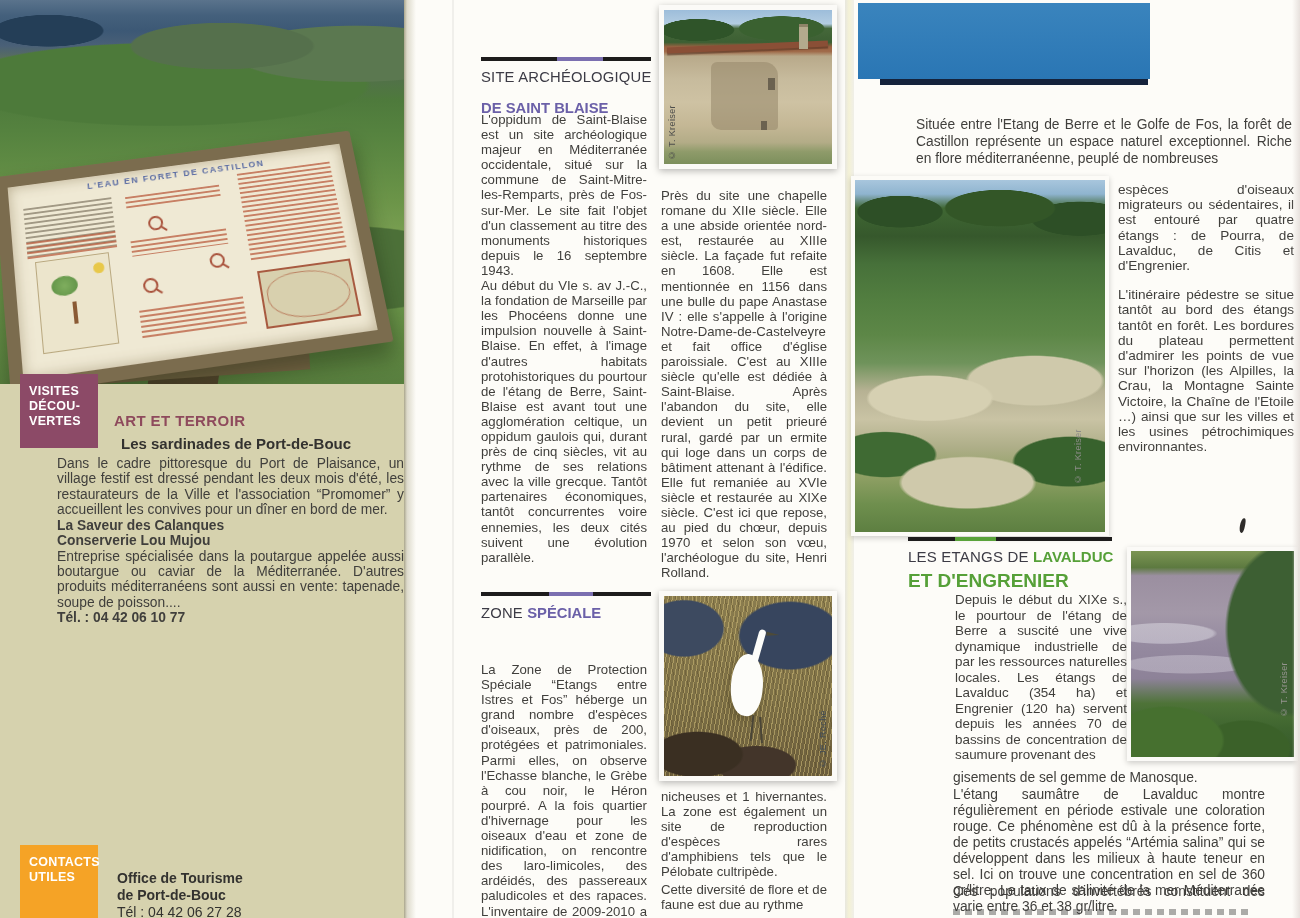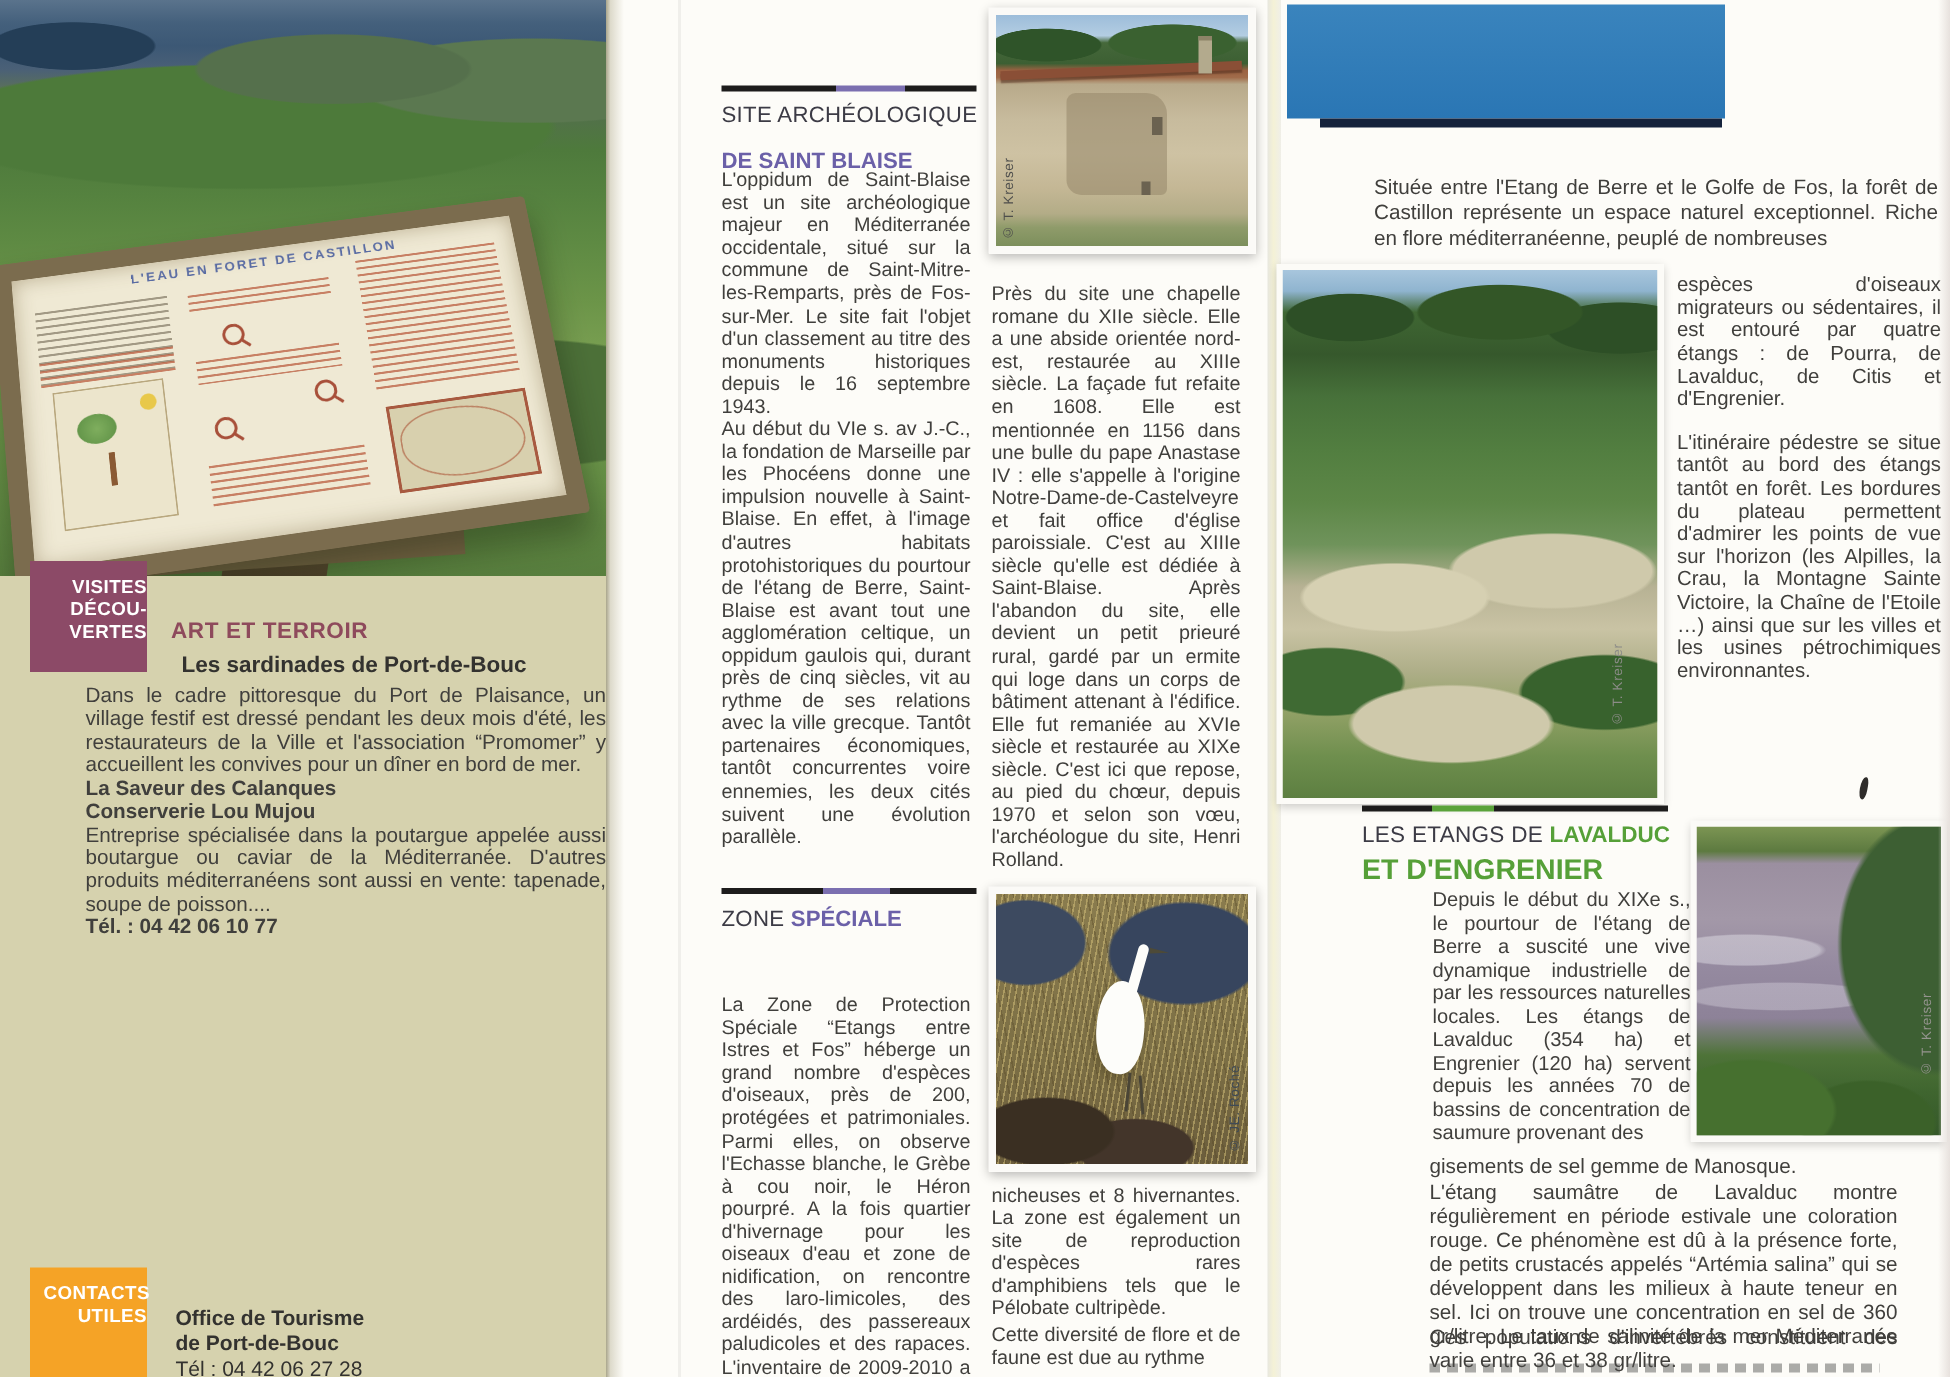--- a/index.html
+++ b/index.html
@@ -32,21 +32,21 @@
   .tree-box{left:6%;top:42%;width:21%;height:46%;background:#ece5cc;}
   .tree-canopy{position:absolute;left:18%;top:18%;width:26px;height:20px;border-radius:50%;
     background:radial-gradient(circle,#7fae5e,#5c8f44);}
   .tree-trunk{position:absolute;left:44%;top:48%;width:4px;height:22px;background:#8a5a34;}
   .tree-sun{position:absolute;right:8%;top:8%;width:11px;height:11px;border-radius:50%;background:#e8c84a;}
   .mag{position:absolute;width:11px;height:11px;border:2px solid #a8503a;border-radius:50%;}
   .mag::after{content:"";position:absolute;width:8px;height:2px;background:#a8503a;left:9px;top:11px;transform:rotate(40deg);}
   .map-box{left:69%;top:62%;width:26%;height:28%;background:#d8d0ae;border:2px solid #a85a40;}
   .map-box::after{content:"";position:absolute;inset:4px;border:1px solid rgba(170,80,50,.6);border-radius:40% 55% 45% 50%;}
   .badge{color:#fff;font-weight:bold;font-size:12.5px;line-height:15px;letter-spacing:.3px;
-    padding:10px 0 0 9px;box-sizing:border-box;z-index:5;text-align:right;}
+    padding:10px 0 0 9px;box-sizing:border-box;z-index:5;}
   .badge-visites{left:20px;top:374px;width:78px;height:74px;background:#8c4a67;}
   .badge-contacts{left:20px;top:845px;width:78px;height:73px;background:#f5a326;}
   .art-title{left:114px;top:412px;font-size:15px;font-weight:bold;color:#8e4a5c;letter-spacing:.4px;}
   .sardi-title{left:121px;top:435px;font-size:15px;font-weight:bold;color:#33322f;}
   .left-body{left:57px;top:456px;width:347px;font-size:13.8px;line-height:15.4px;text-align:justify;color:#403f3c;}
   .left-body p{margin:0;}
   .vendor-h{margin-top:12px;font-weight:bold;line-height:15.5px;}
   .tel-line{font-weight:bold;}
   .office-block{left:117px;top:870px;font-size:14px;line-height:17px;color:#33322f;}
   .office-block .b{font-weight:bold;}
@@ -245,21 +245,21 @@
       <div class="egret-body">
         <div class="egret-neck"></div>
         <div class="egret-beak"></div>
       </div>
       <div class="egret-leg" style="left:52%;top:66%;transform:rotate(6deg);"></div>
       <div class="egret-leg" style="left:57%;top:67%;transform:rotate(-4deg);"></div>
       <span class="credit" style="right:4px;bottom:8px;color:#3f4a55;">© JE. Roché</span>
     </div>
 
     <div class="abs col-body col2-body2">
-      <p>nicheuses et 8 hivernantes. La zone est également un site de reproduction d'espèces rares d'amphibiens tels que le Pélobate cultripède.</p>
+      <p>nicheuses et 1 hivernantes. La zone est également un site de reproduction d'espèces rares d'amphibiens tels que le Pélobate cultripède.</p>
       <p style="margin-top:2px;">Cette diversité de flore et de faune est due au rythme</p>
     </div>
   </section>
 
   <div class="abs fold-mid"></div>
 
   <section>
 
     <div class="abs blue-header"></div>
     <div class="abs navy-bar"></div>

